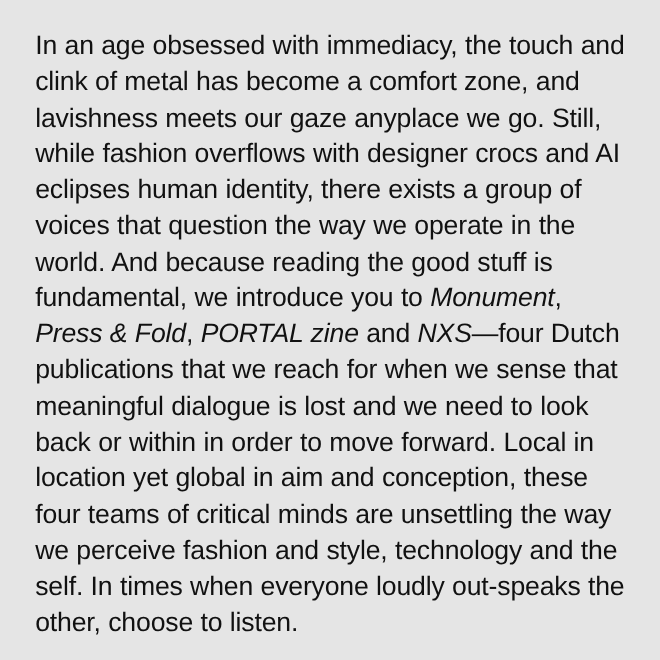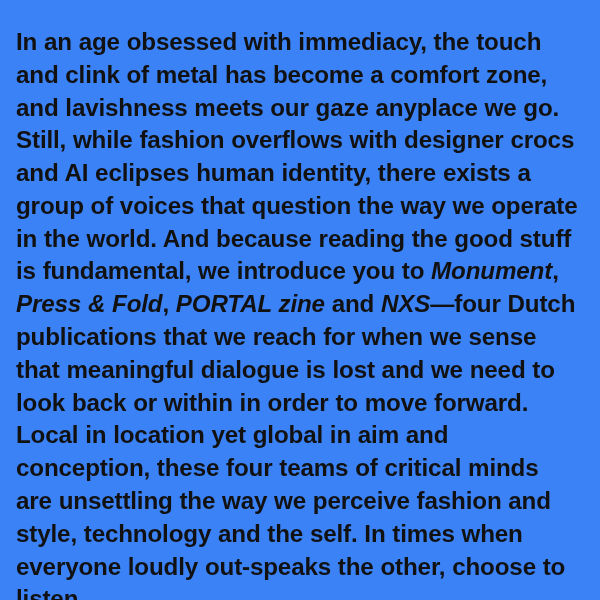--- a/index.html
+++ b/index.html
@@ -11,24 +11,23 @@
     height: 600px;
     background: #ffffff;
     font-family: "Liberation Sans", sans-serif;
     color: #111111;
     overflow: hidden;
   }
   .page {
     box-sizing: border-box;
     width: 600px;
     height: 600px;
-    background: #3b82f6;
-    padding: 26px 22px 18px 16px;
+    background: #e5e5e5;
+    padding: 26px 22px 18px 32px;
     display: block;
-    font-weight: bold;
   }
   .body-copy {
     font-size: 24.2px;
     line-height: 1.355;
     letter-spacing: -0.15px;
     text-align: left;
     word-spacing: 0.2px;
     color: #111111;
     margin: 0;
   }

